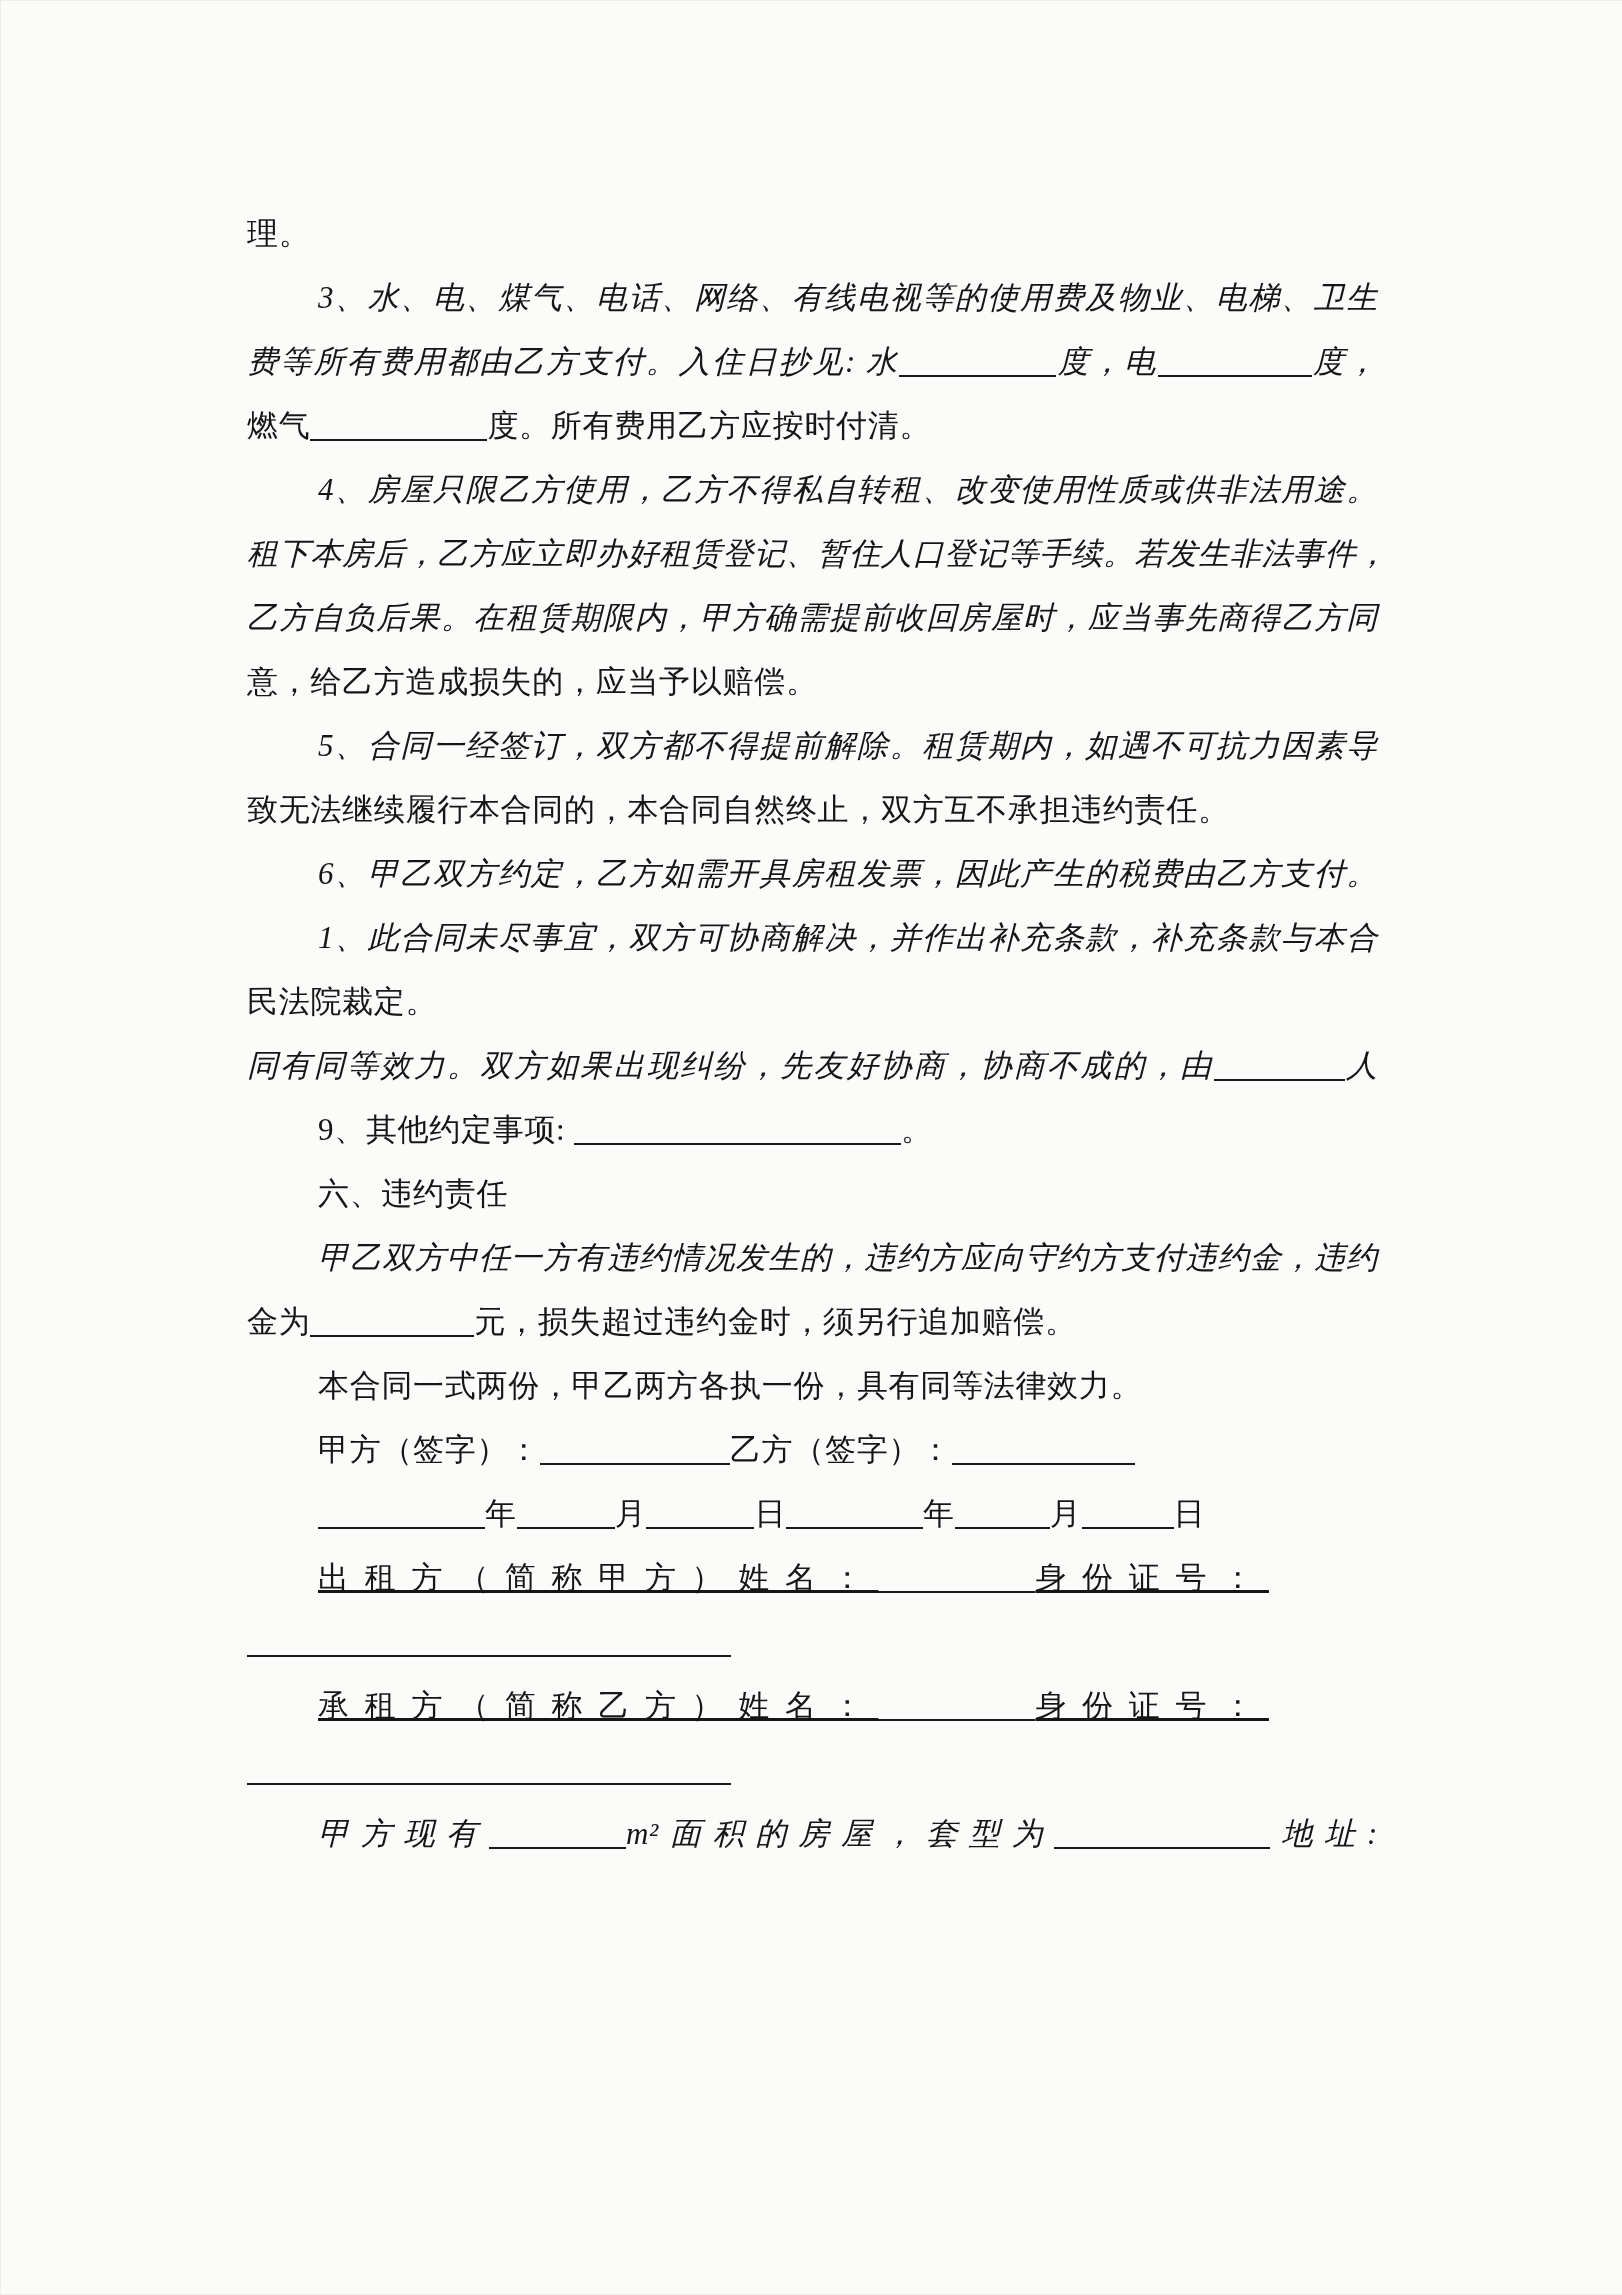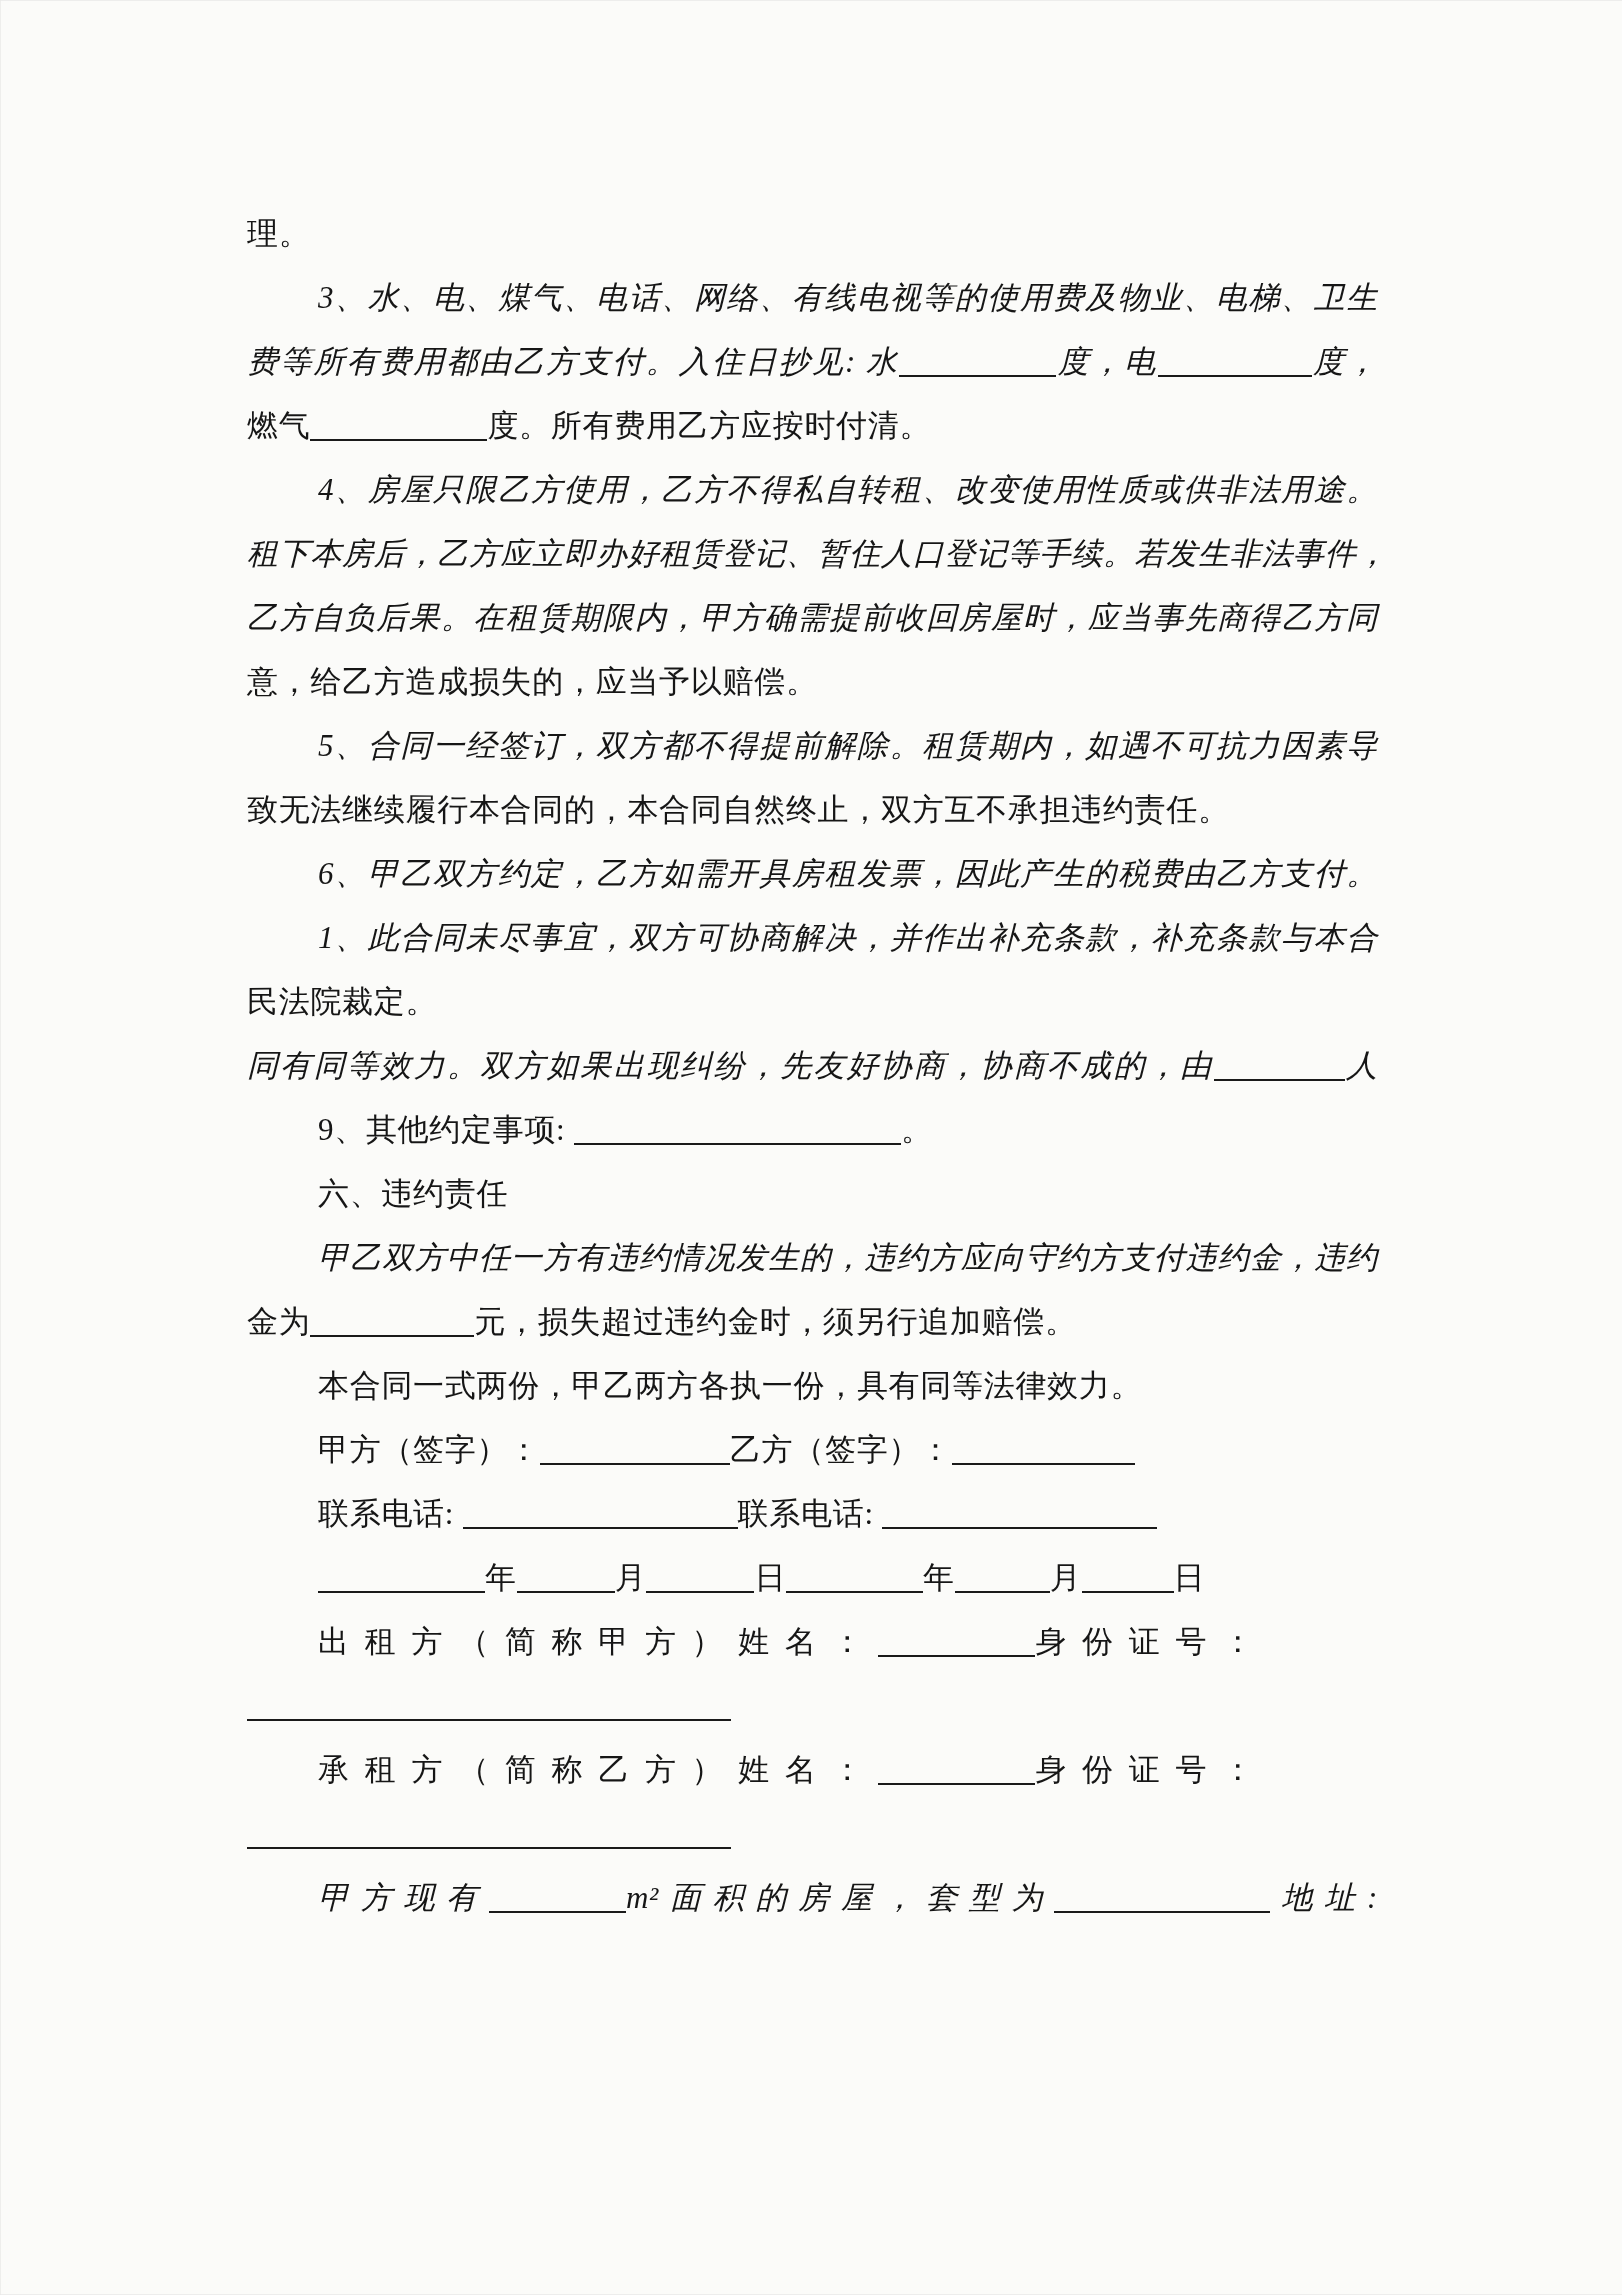--- a/index.html
+++ b/index.html
@@ -23,21 +23,21 @@
   }
   .line{
     height:64px;
     line-height:64px;
     font-size:31px;
     white-space:pre;
     letter-spacing:0.7px;
   }
   .indent{padding-left:71px;}
   .fill{text-align:justify;text-align-last:justify;font-style:italic;}
-  .spread{letter-spacing:15.7px;}
+  .spread{letter-spacing:15.7px;text-decoration:underline;}
   .blank{
     display:inline-block;
     border-bottom:2.6px solid #1a1a1a;
     height:9.2px;
     vertical-align:-5.2px;
   }
 </style>
 </head>
 <body>
 
@@ -56,21 +56,20 @@
       <div class="line indent fill"><span>6、甲乙双方约定，乙方如需开具房租发票，因此产生的税费由乙方支付。</span></div>
       <div class="line indent fill"><span>1、此合同未尽事宜，双方可协商解决，并作出补充条款，补充条款与本合</span></div>
       <div class="line"><span>民法院裁定。</span></div>
       <div class="line fill"><span>同有同等效力。双方如果出现纠纷，先友好协商，协商不成的，由</span><span class="blank" style="width: 131px;"></span><span>人</span></div>
       <div class="line indent"><span>9、其他约定事项: </span><span class="blank" style="width: 327px;"></span><span>。</span></div>
       <div class="line indent"><span>六、违约责任</span></div>
       <div class="line indent fill"><span>甲乙双方中任一方有违约情况发生的，违约方应向守约方支付违约金，违约</span></div>
       <div class="line"><span>金为</span><span class="blank" style="width: 164px;"></span><span>元，损失超过违约金时，须另行追加赔偿。</span></div>
       <div class="line indent"><span>本合同一式两份，甲乙两方各执一份，具有同等法律效力。</span></div>
       <div class="line indent"><span>甲方（签字）：</span><span class="blank" style="width: 190px;"></span><span>乙方（签字）：</span><span class="blank" style="width: 183px;"></span></div>
-      <div class="line indent"><span>联系电话: </span><span class="blank" style="width: 275px;"></span><span>联系电话: </span><span class="blank" style="width: 275px;"></span></div>
       <div class="line indent"><span class="blank" style="width: 167px;"></span><span>年</span><span class="blank" style="width: 98px;"></span><span>月</span><span class="blank" style="width: 108px;"></span><span>日</span><span class="blank" style="width: 137px;"></span><span>年</span><span class="blank" style="width: 95px;"></span><span>月</span><span class="blank" style="width: 92px;"></span><span>日</span></div>
       <div class="line indent spread"><span>出租方（简称甲方）姓名：</span><span class="blank" style="width: 157px;"></span><span>身份证号：</span></div>
       <div class="line"><span class="blank" style="width: 484px;"></span></div>
       <div class="line indent spread"><span>承租方（简称乙方）姓名：</span><span class="blank" style="width: 157px;"></span><span>身份证号：</span></div>
       <div class="line"><span class="blank" style="width: 484px;"></span></div>
       <div class="line indent fill"><span>甲方现有</span><span class="blank" style="width: 137px;"></span><span>m²面积的房屋，套型为</span><span class="blank" style="width: 216px;"></span><span>地址:</span></div>
     </div>
 </div>
 
 

